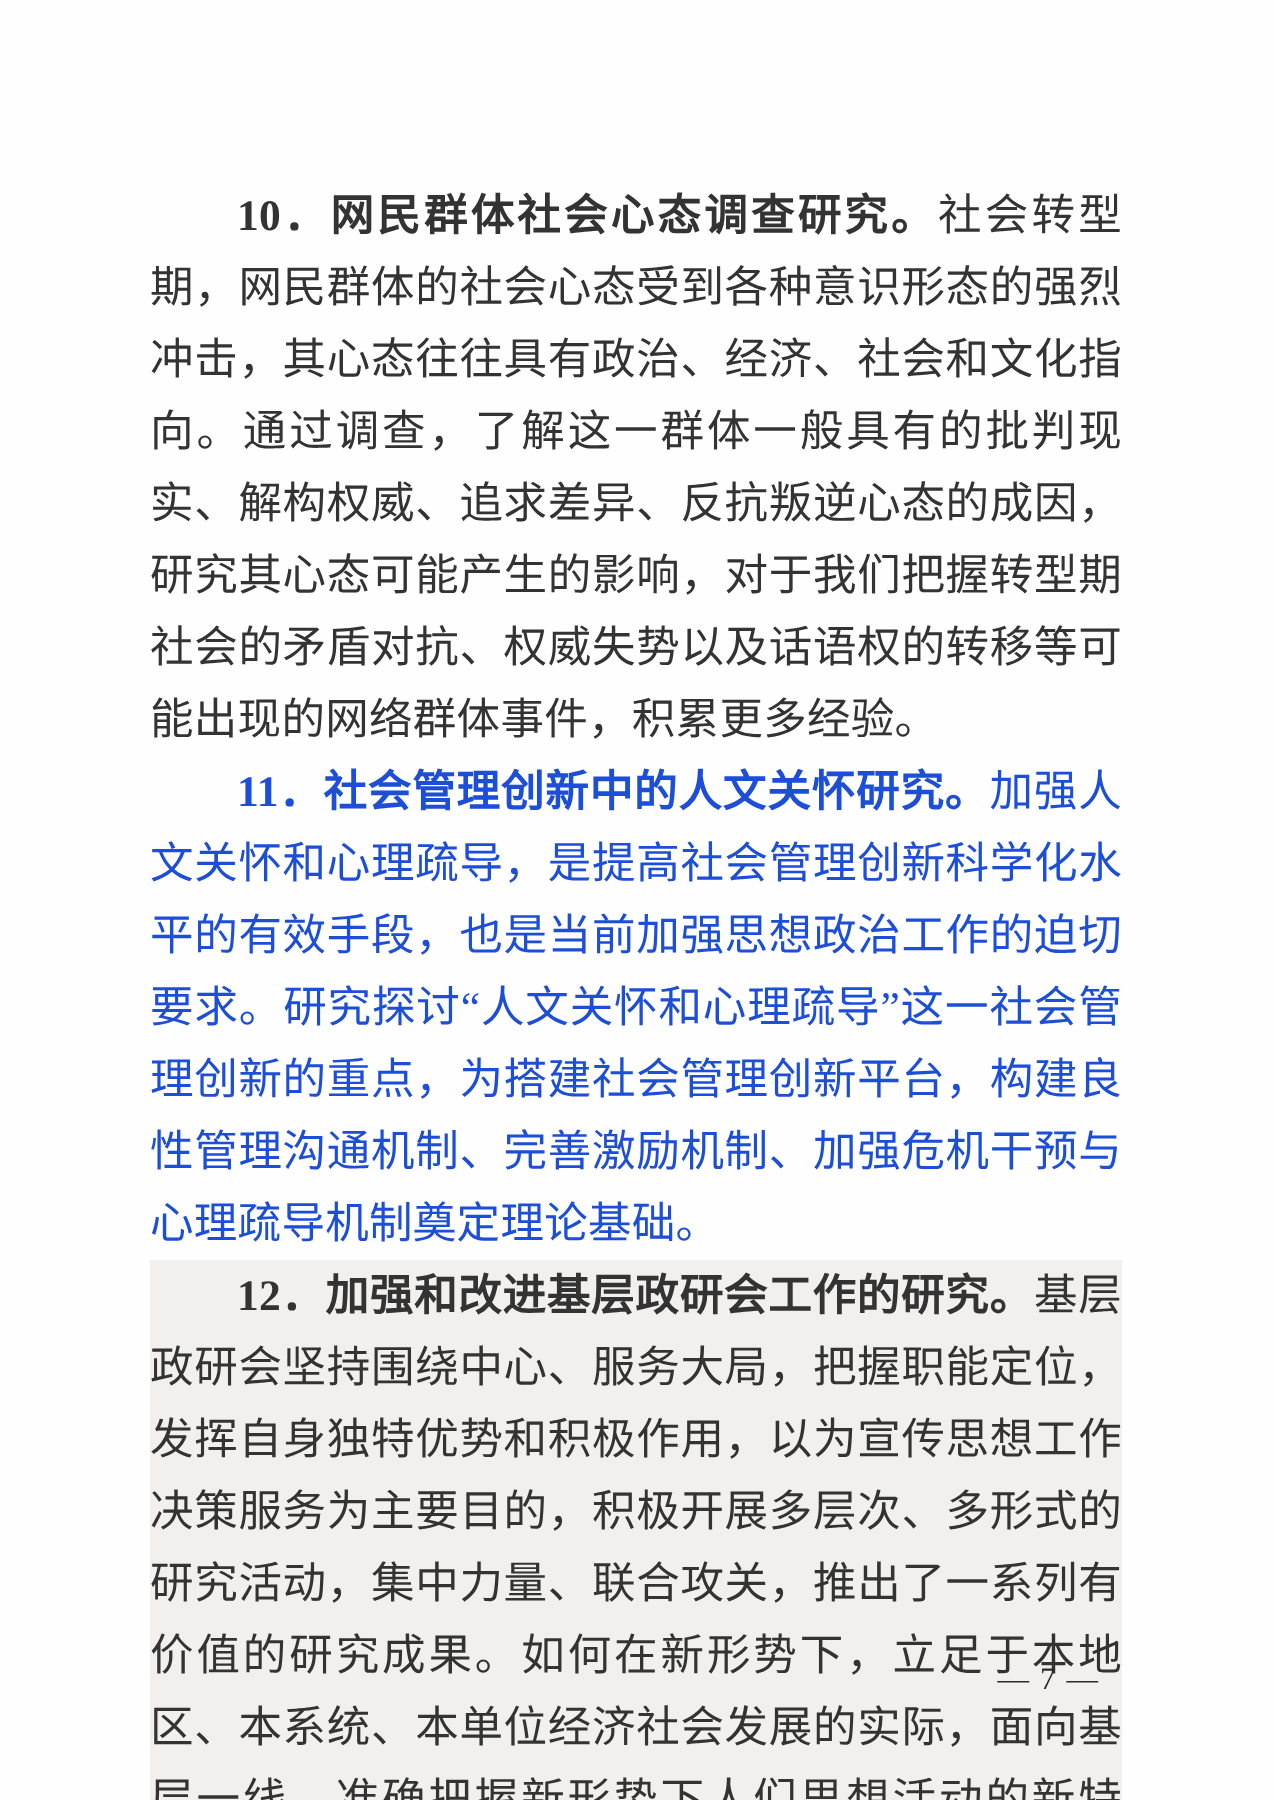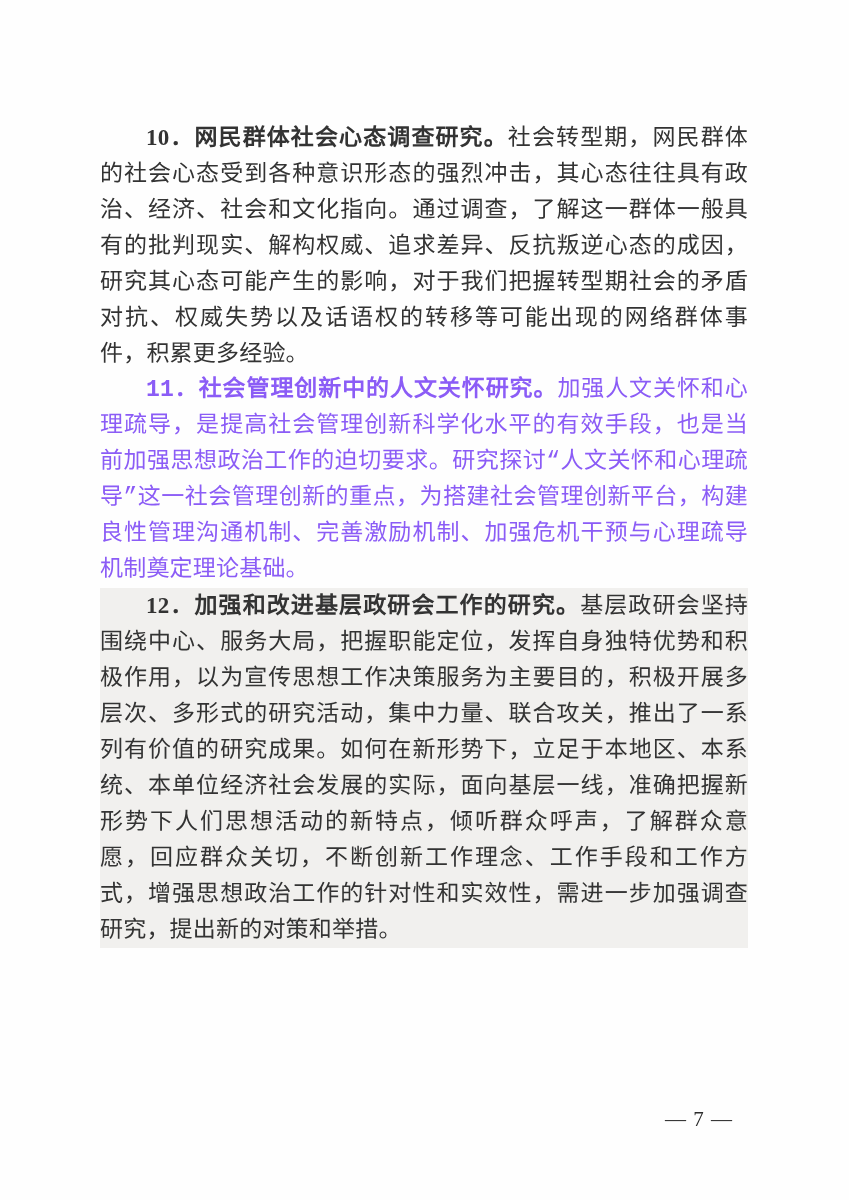--- a/index.html
+++ b/index.html
@@ -21,22 +21,22 @@
   }
   .content {
     position: absolute;
     left: 100px;
     top: 120px;
     width: 648px;
   }
   p.para {
     margin: 0;
     padding: 0;
-    font-size: 23px;
-    line-height: 36px;
+    font-size: 29px;
+    line-height: 48px;
     color: #333333;
     text-align: justify;
     text-indent: 2em;
     letter-spacing: 0.2px;
     line-break: strict;
   }
   .para-number {
     font-weight: bold;
   }
   .para-title {
@@ -56,20 +56,20 @@
   }
 </style>
 </head>
 <body style="background: rgb(253, 253, 253);">
 
 <div class="page">
   <div class="content">
 
     <p class="para" style="color: rgb(51, 51, 51);"><span class="para-number">10．</span><span class="para-title">网民群体社会心态调查研究。</span><span class="para-body">社会转型期，网民群体的社会心态受到各种意识形态的强烈冲击，其心态往往具有政治、经济、社会和文化指向。通过调查，了解这一群体一般具有的批判现实、解构权威、追求差异、反抗叛逆心态的成因，研究其心态可能产生的影响，对于我们把握转型期社会的矛盾对抗、权威失势以及话语权的转移等可能出现的网络群体事件，积累更多经验。</span></p>
 
-    <p class="para" style="color: #8b5cf6; font-family: Liberation Mono, monospace;"><span class="para-number">11．</span><span class="para-title">社会管理创新中的人文关怀研究。</span><span class="para-body">加强人文关怀和心理疏导，是提高社会管理创新科学化水平的有效手段，也是当前加强思想政治工作的迫切要求。研究探讨“人文关怀和心理疏导”这一社会管理创新的重点，为搭建社会管理创新平台，构建良性管理沟通机制、完善激励机制、加强危机干预与心理疏导机制奠定理论基础。</span></p>
+    <p class="para" style="color: #1d4ed8;"><span class="para-number">11．</span><span class="para-title">社会管理创新中的人文关怀研究。</span><span class="para-body">加强人文关怀和心理疏导，是提高社会管理创新科学化水平的有效手段，也是当前加强思想政治工作的迫切要求。研究探讨“人文关怀和心理疏导”这一社会管理创新的重点，为搭建社会管理创新平台，构建良性管理沟通机制、完善激励机制、加强危机干预与心理疏导机制奠定理论基础。</span></p>
 
     <p class="para highlighted" style="color: rgb(51, 51, 51); background-color: rgb(241, 240, 238);"><span class="para-number">12．</span><span class="para-title">加强和改进基层政研会工作的研究。</span><span class="para-body">基层政研会坚持围绕中心、服务大局，把握职能定位，发挥自身独特优势和积极作用，以为宣传思想工作决策服务为主要目的，积极开展多层次、多形式的研究活动，集中力量、联合攻关，推出了一系列有价值的研究成果。如何在新形势下，立足于本地区、本系统、本单位经济社会发展的实际，面向基层一线，准确把握新形势下人们思想活动的新特点，倾听群众呼声，了解群众意愿，回应群众关切，不断创新工作理念、工作手段和工作方式，增强思想政治工作的针对性和实效性，需进一步加强调查研究，提出新的对策和举措。</span></p>
 
   </div>
 
   <div class="footer-pagenum">— 7 —</div>
 </div>
 
 </body></html>

